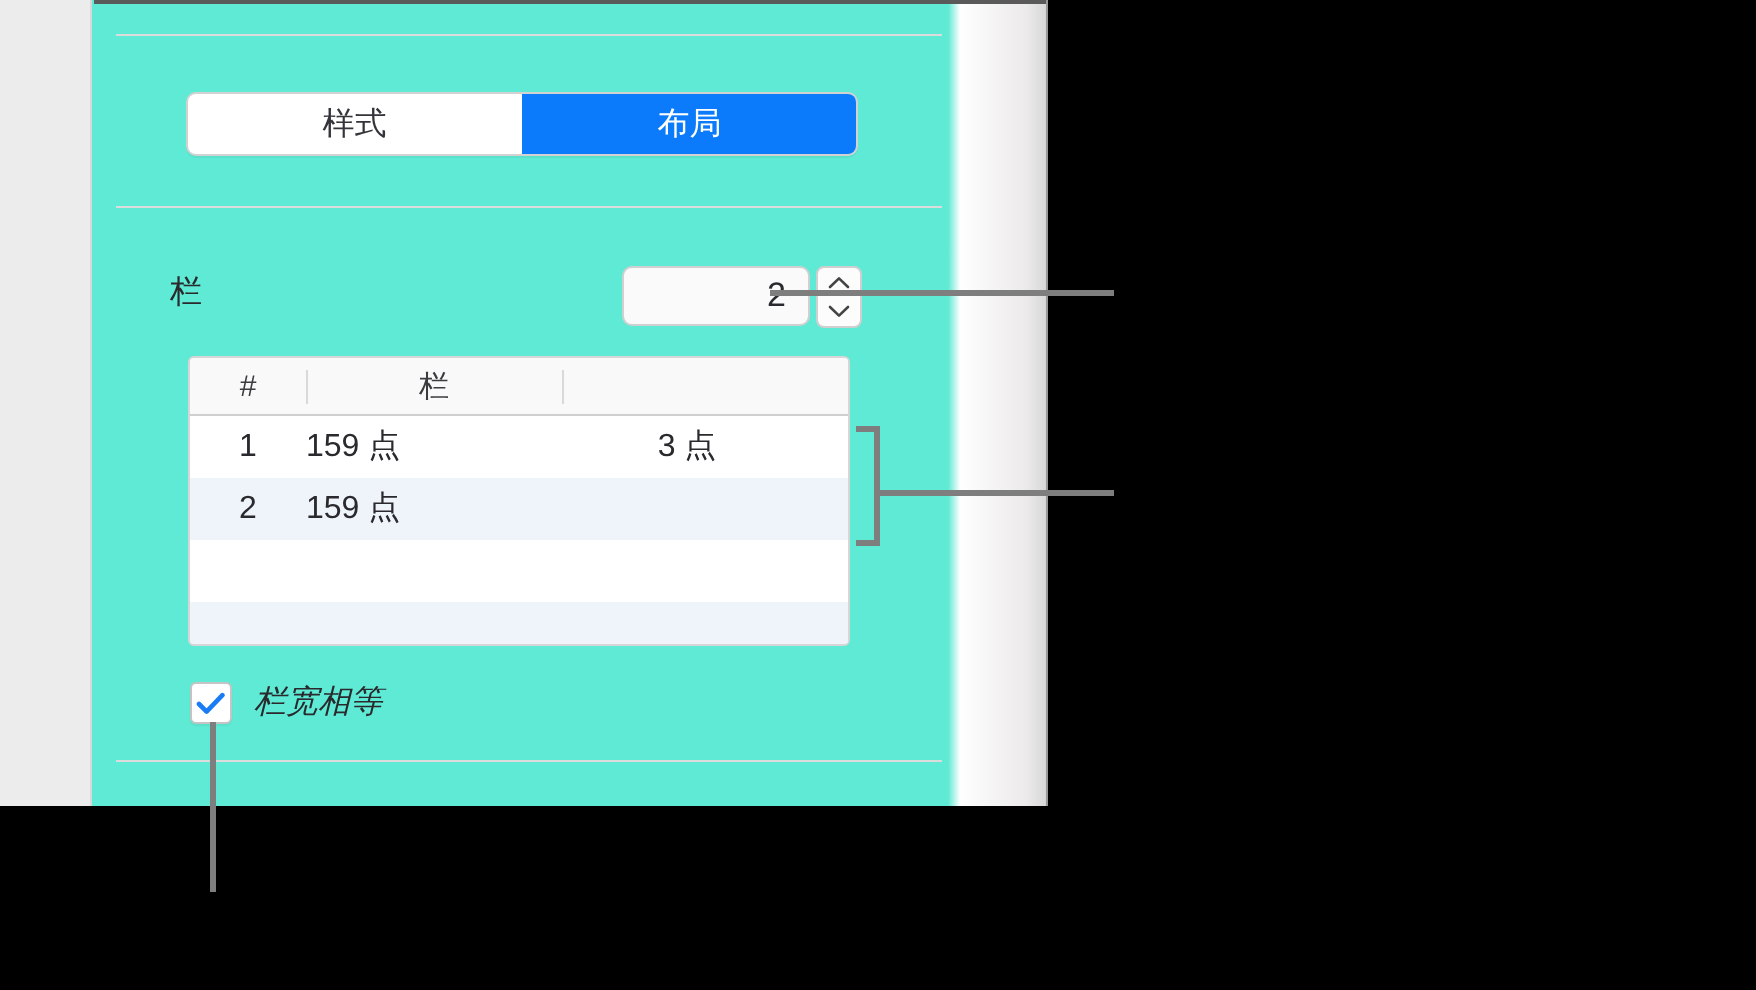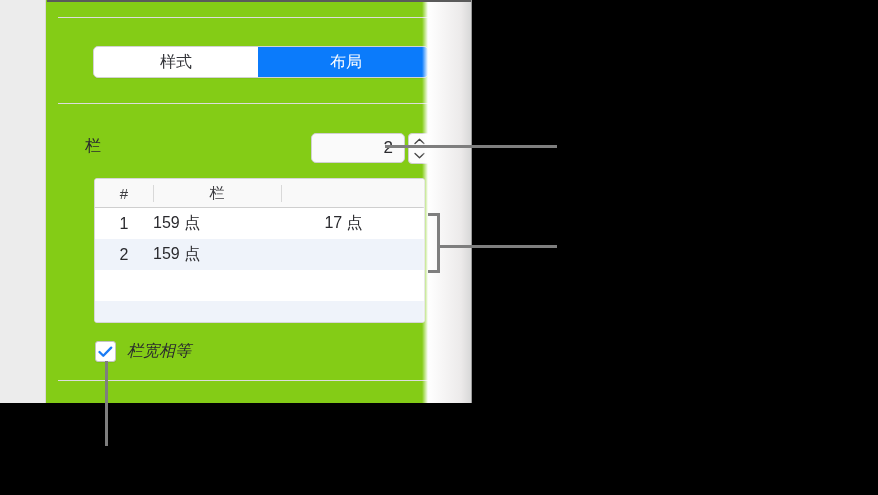--- a/index.html
+++ b/index.html
@@ -14,23 +14,23 @@
     overflow: hidden;
     font-family: "Liberation Sans", "DejaVu Sans", sans-serif;
     -webkit-font-smoothing: antialiased;
   }
 
   
   #inspector-panel {
     position: absolute;
     left: 0;
     top: 0;
-    width: 472px;
+    width: 524px;
     height: 403px;
-    background: #84cc16;
+    background: #5eead4;
     overflow: hidden;
   }
   
   #sidebar-strip {
     position: absolute;
     left: 0; top: 0;
     width: 46px;
     height: 403px;
     background: #ececec;
     border-right: 1px solid #d8d8d8;
@@ -95,21 +95,21 @@
   .seg {
     flex: 1 1 50%;
     display: flex;
     align-items: center;
     justify-content: center;
     font-size: 16px;
     color: #34353a;
     cursor: default;
     user-select: none;
   }
-  .seg + .seg { border-left: 6px solid #404040; }
+  .seg + .seg { border-left: 1px solid #404040; }
   .seg.active {
     background: #0b7bfb;
     color: #ffffff;
     border-left-color: #0b7bfb;
   }
 
   
   #columns-label {
     position: absolute;
     left: 38px;
@@ -324,21 +324,21 @@
     <div id="columns-table">
       <div id="table-header">
         <div class="th th-num">#</div>
         <div class="th th-col">栏</div>
         <div class="th th-end"></div>
       </div>
 
       <div class="trow odd">
         <div class="td td-num">1</div>
         <div class="td td-col">159 点</div>
-        <div class="td td-gap">17 点</div>
+        <div class="td td-gap">3 点</div>
       </div>
 
       <div class="trow even">
         <div class="td td-num">2</div>
         <div class="td td-col">159 点</div>
         <div class="td td-gap"></div>
       </div>
 
       <div class="trow odd">
         <div class="td td-num"></div>

